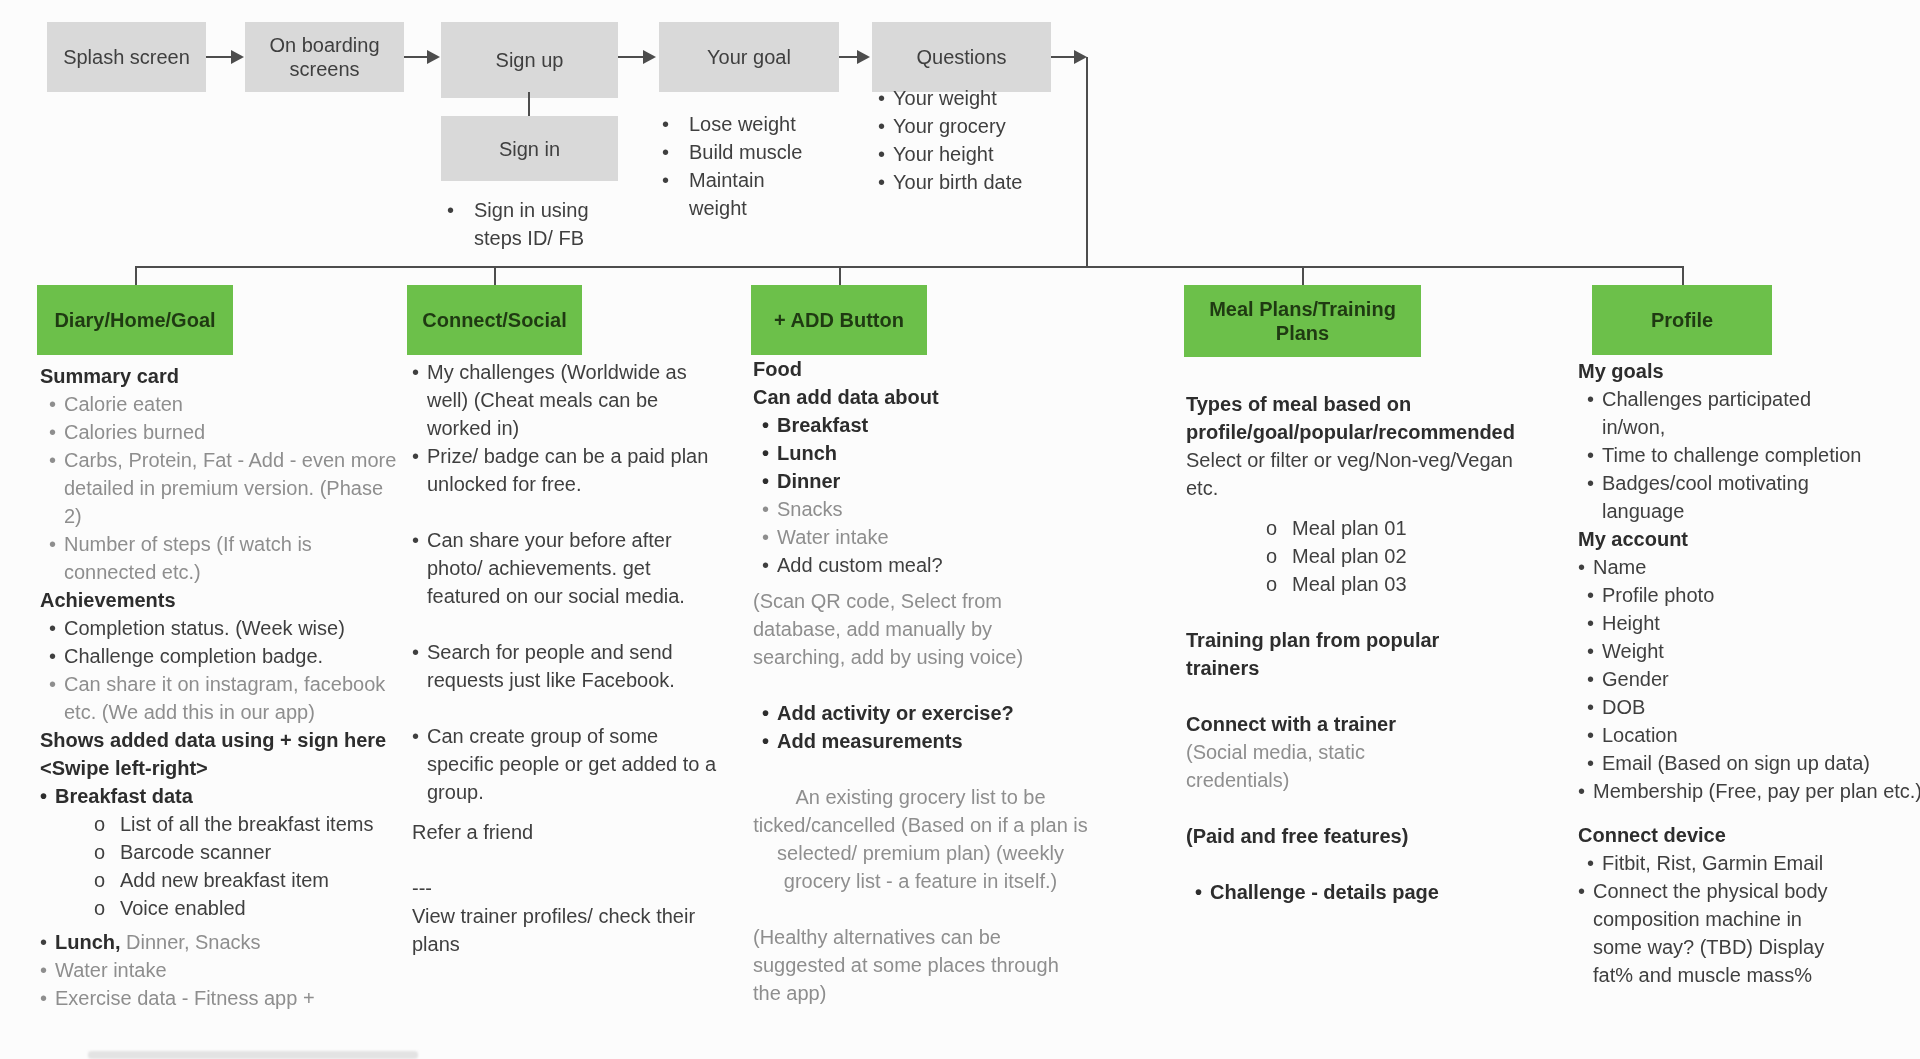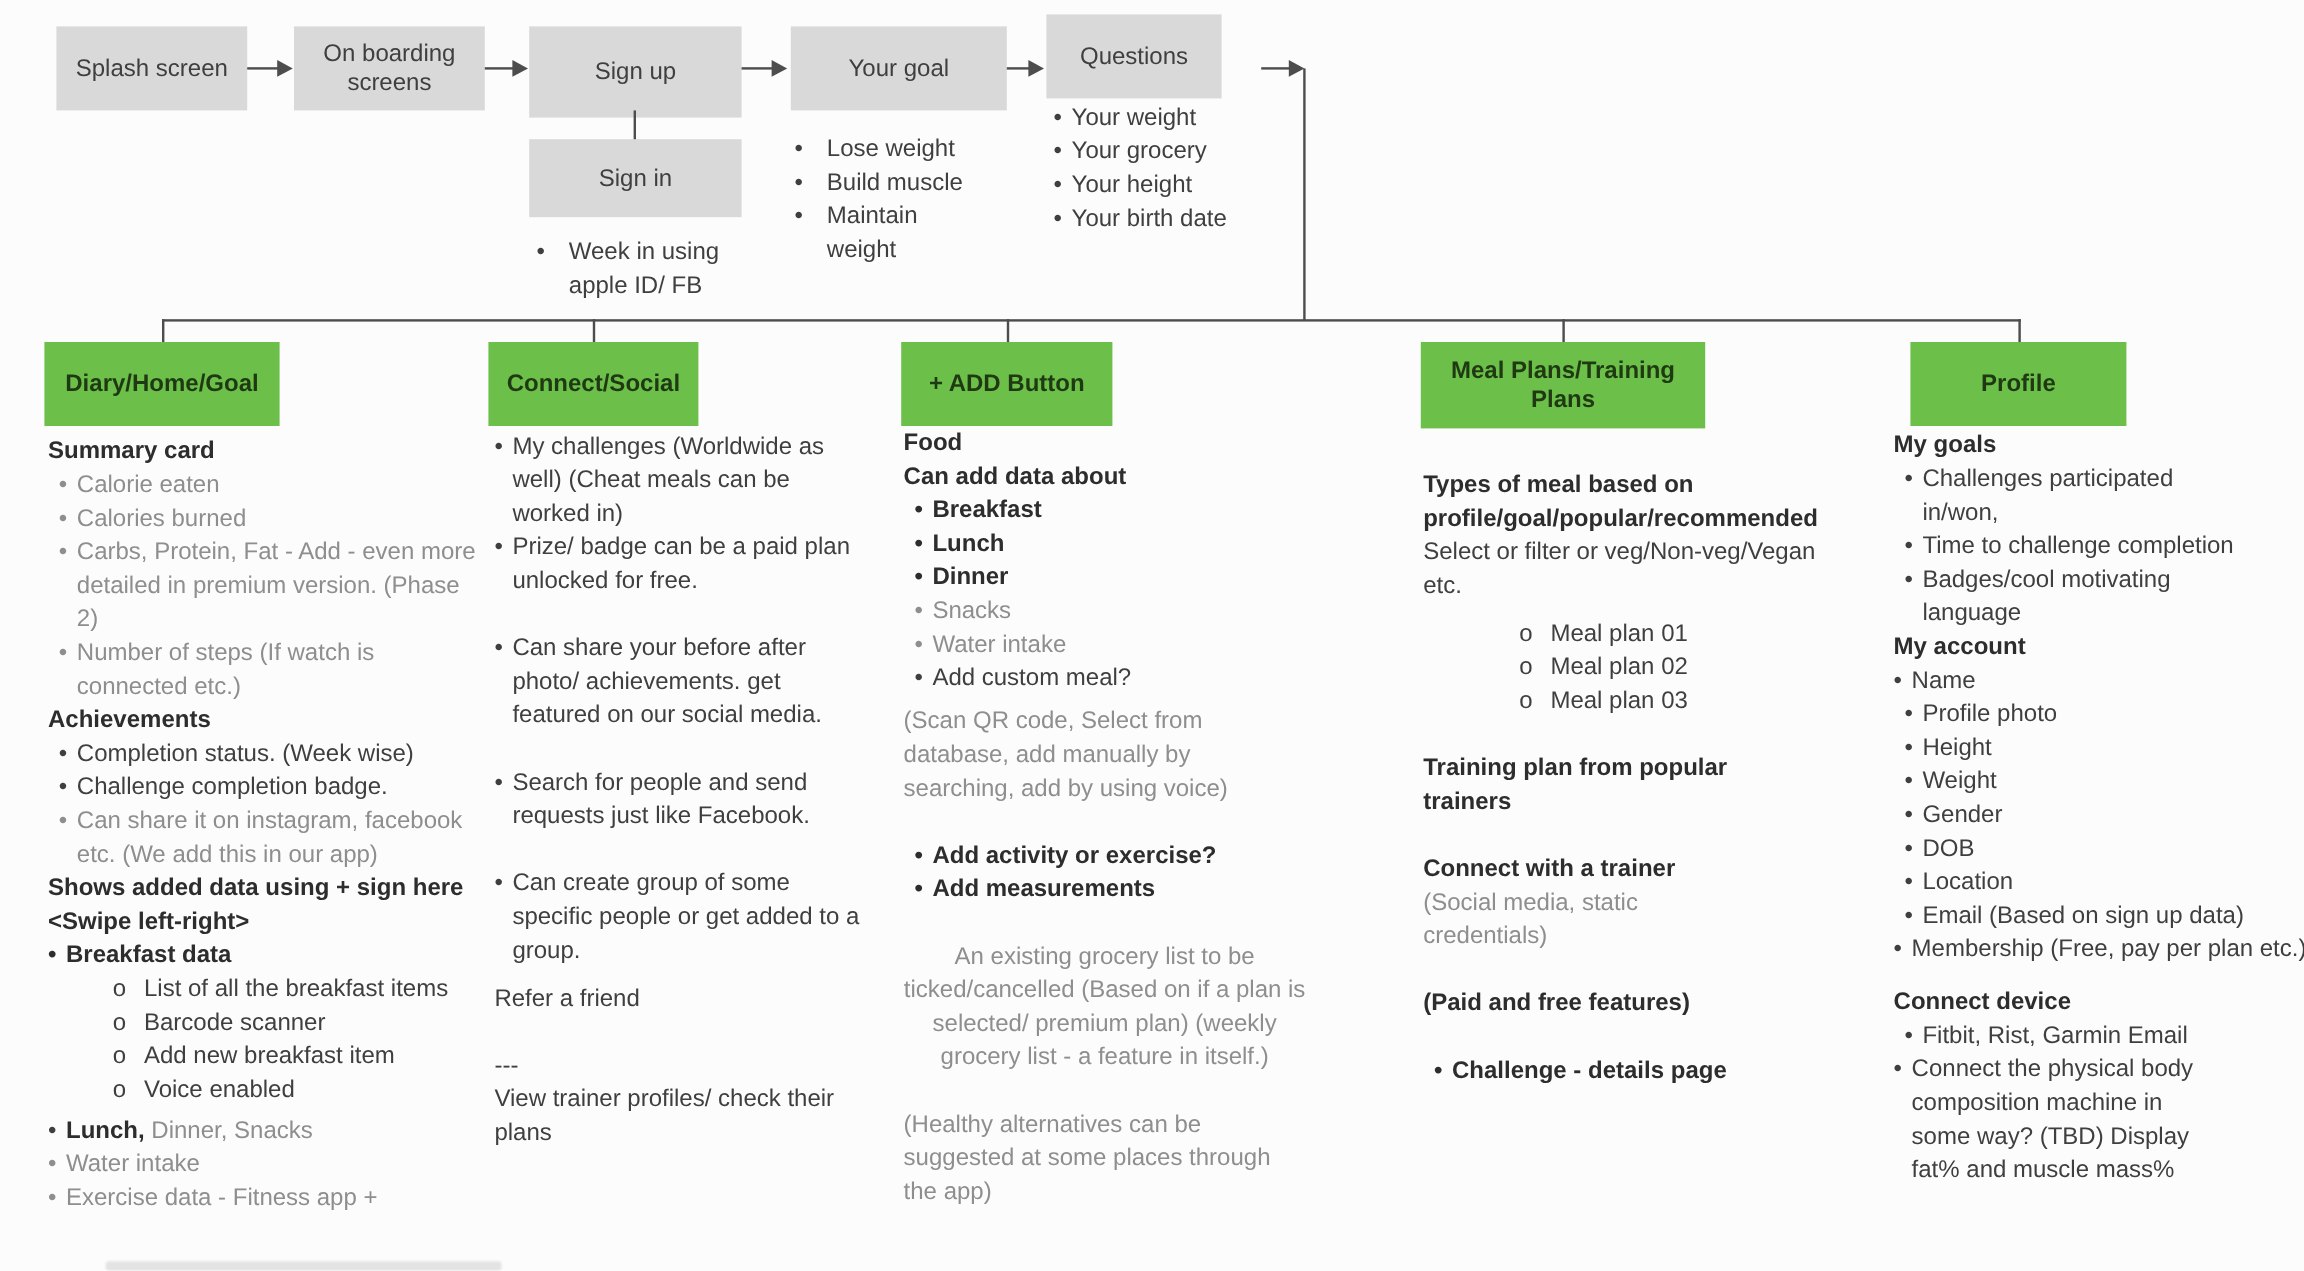--- a/index.html
+++ b/index.html
@@ -46,40 +46,40 @@
     position:absolute;background:#d9d9d9;border-radius:3px;filter:blur(1px);opacity:.7;
   }
 </style>
 </head>
 <body>
 
 <div class="gbox" style="left:47px;top:22px;width:159px;height:70px">Splash screen</div>
 <div class="gbox" style="left:245px;top:22px;width:159px;height:70px">On boarding screens</div>
 <div class="gbox" style="left:441px;top:22px;width:177px;height:76px">Sign up</div>
 <div class="gbox" style="left:659px;top:22px;width:180px;height:70px">Your goal</div>
-<div class="gbox" style="left:872px;top:12px;width:146px;height:70px">Questions</div>
+<div class="gbox" style="left:872px;top:22px;width:179px;height:70px">Questions</div>
 <div class="gbox" style="left:441px;top:116px;width:177px;height:65px">Sign in</div>
 
 <div class="hl" style="left:206px;top:56px;width:28px"></div>
 <div class="ah" style="left:231px;top:50px"></div>
 <div class="hl" style="left:404px;top:56px;width:26px"></div>
 <div class="ah" style="left:427px;top:50px"></div>
 <div class="hl" style="left:618px;top:56px;width:28px"></div>
 <div class="ah" style="left:643px;top:50px"></div>
 <div class="hl" style="left:839px;top:56px;width:21px"></div>
 <div class="ah" style="left:857px;top:50px"></div>
 <div class="hl" style="left:1051px;top:56px;width:26px"></div>
 <div class="ah" style="left:1074px;top:50px"></div>
 
 <div class="vl" style="left:528px;top:92px;height:24px"></div>
 
 <div class="vl" style="left:1086px;top:57px;height:210px"></div>
 
 <div class="col loose" style="left:447px;top:196px;width:175px">
-    <div class="line s-d i-0 has-b"><span class="blt">•</span><span class="s-d">Week in using apple ID/ FB</span></div>
+    <div class="line s-d i-0 has-b"><span class="blt">•</span><span class="s-d">Sign in using steps ID/ FB</span></div>
   </div>
 <div class="col loose" style="left:662px;top:110px;width:160px">
     <div class="line s-d i-0 has-b"><span class="blt">•</span><span class="s-d">Lose weight</span></div>
     <div class="line s-d i-0 has-b"><span class="blt">•</span><span class="s-d">Build muscle</span></div>
     <div class="line s-d i-0 has-b"><span class="blt">•</span><span class="s-d">Maintain weight</span></div>
   </div>
 <div class="col" style="left:878px;top:84px;width:180px">
     <div class="line s-d i-0 has-b"><span class="blt">•</span><span class="s-d">Your weight</span></div>
     <div class="line s-d i-0 has-b"><span class="blt">•</span><span class="s-d">Your grocery</span></div>
     <div class="line s-d i-0 has-b"><span class="blt">•</span><span class="s-d">Your height</span></div>

